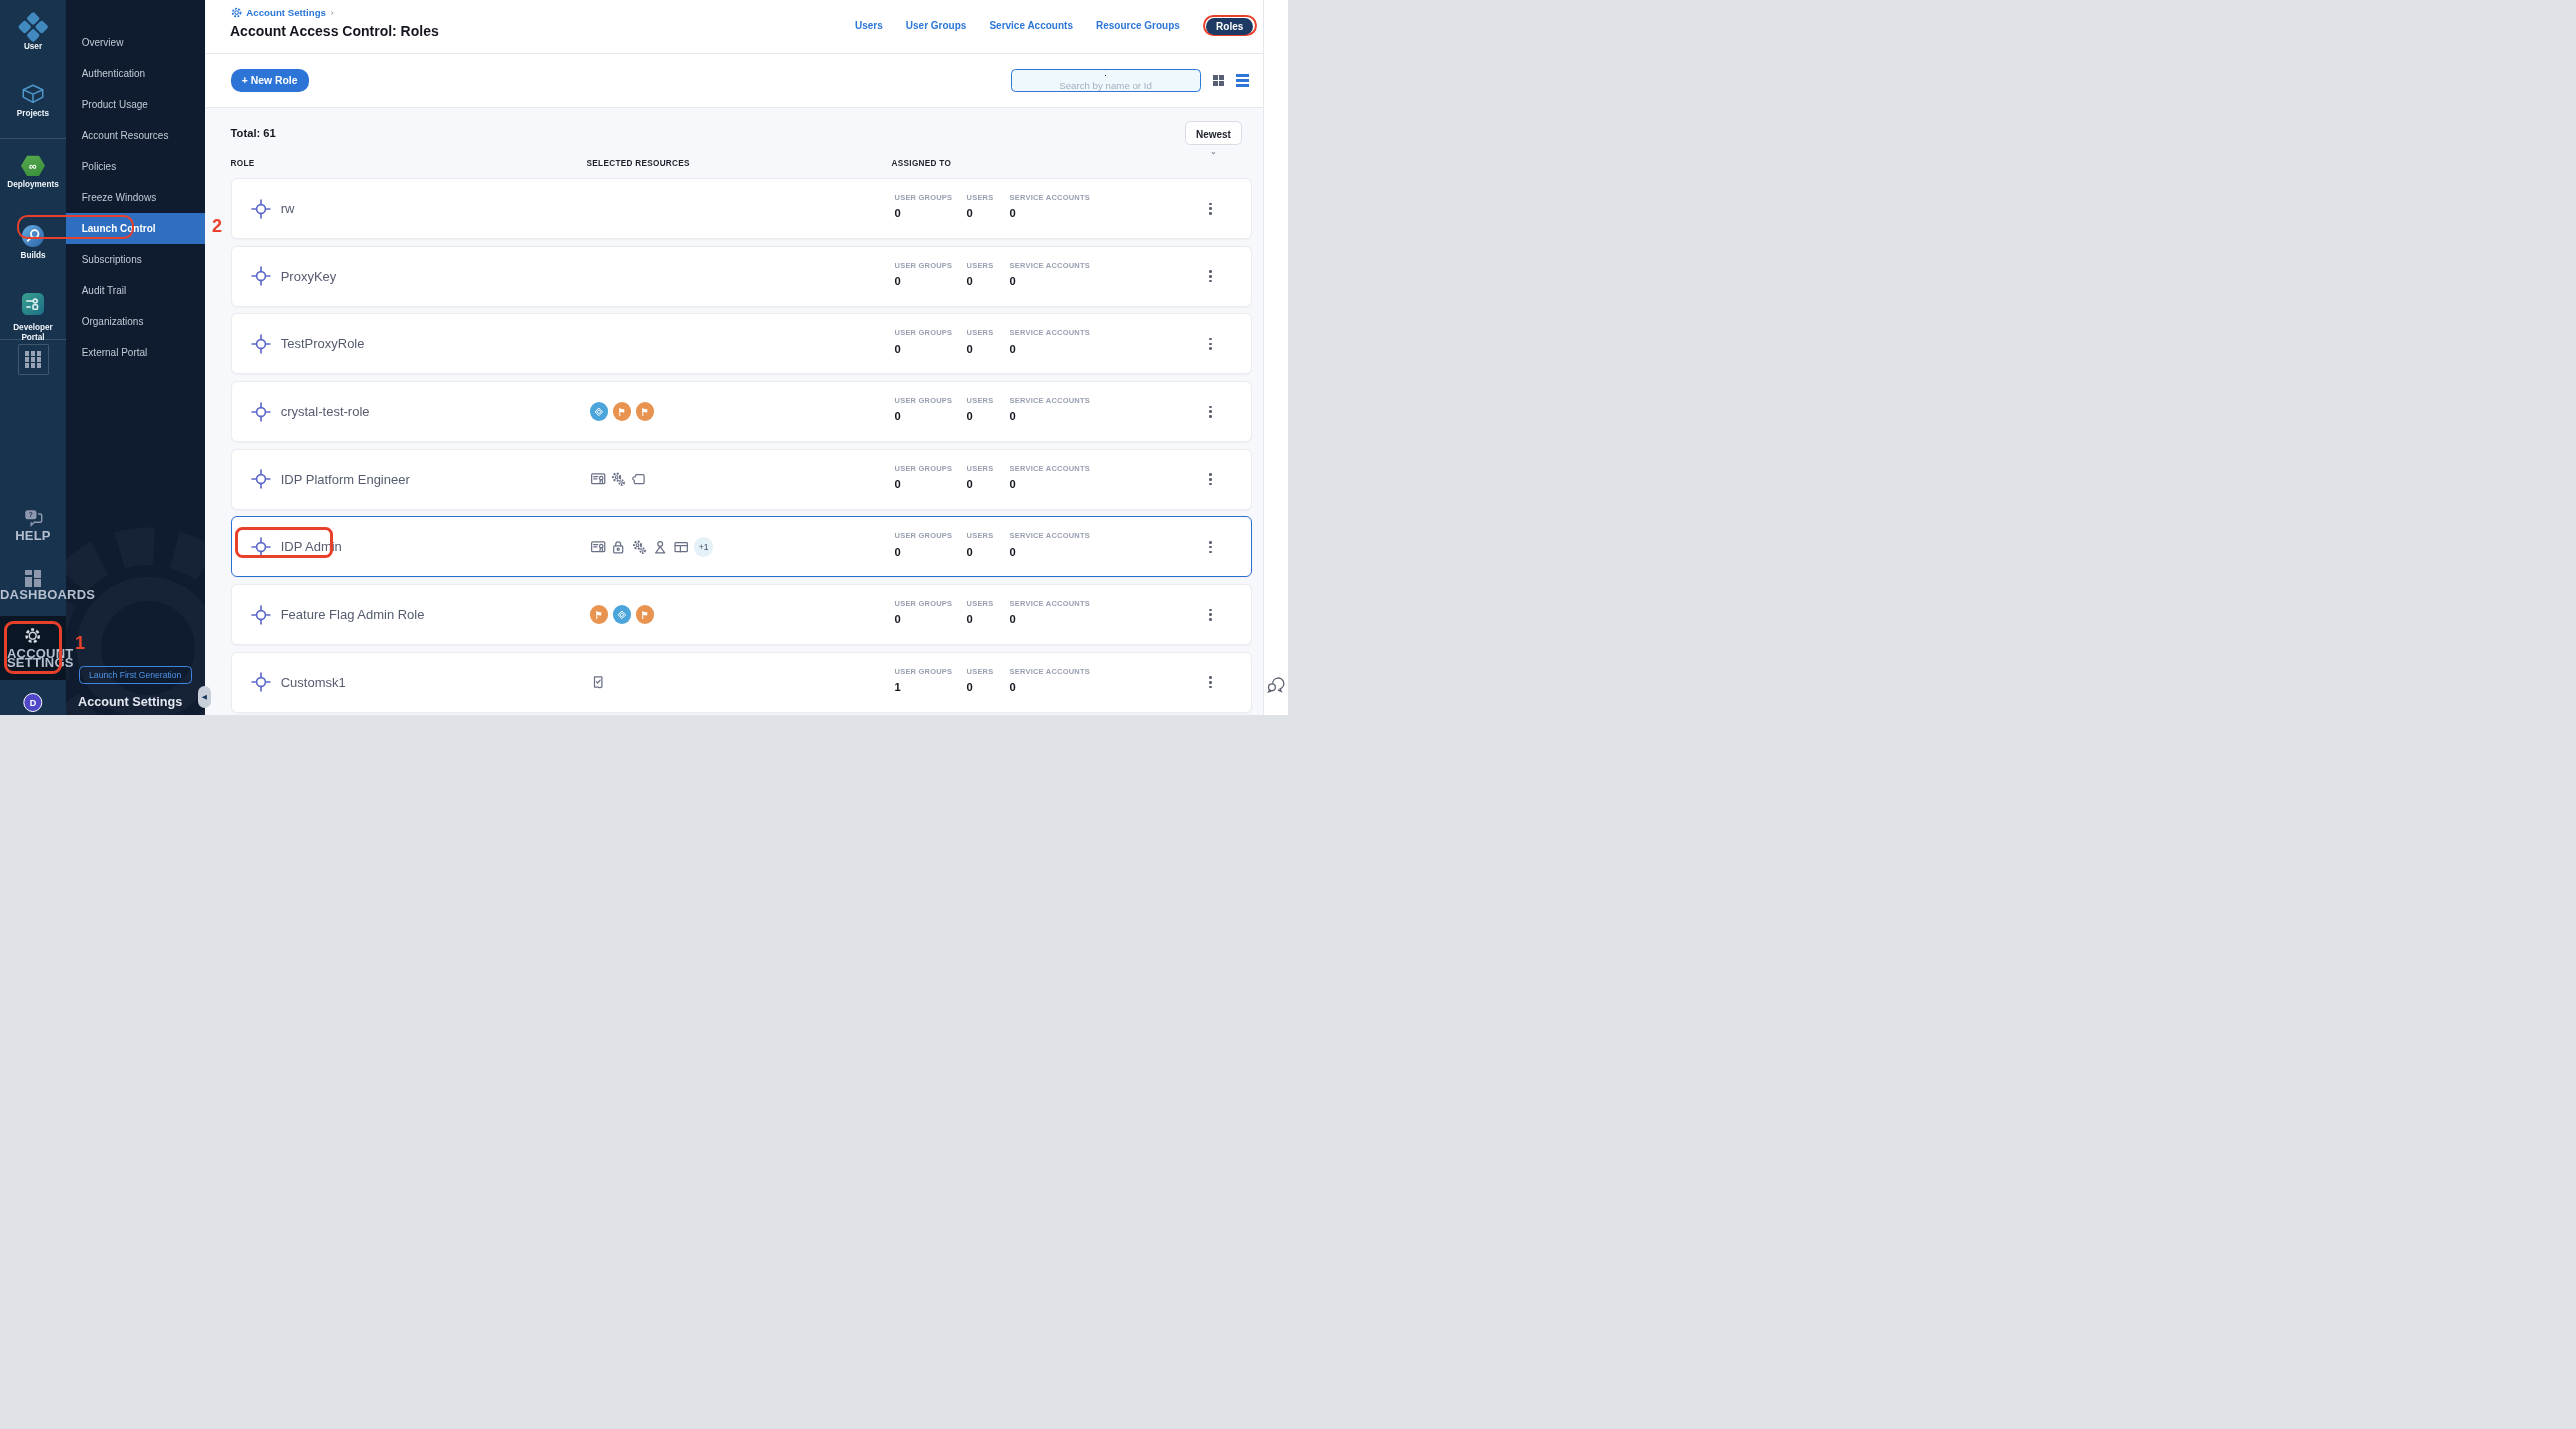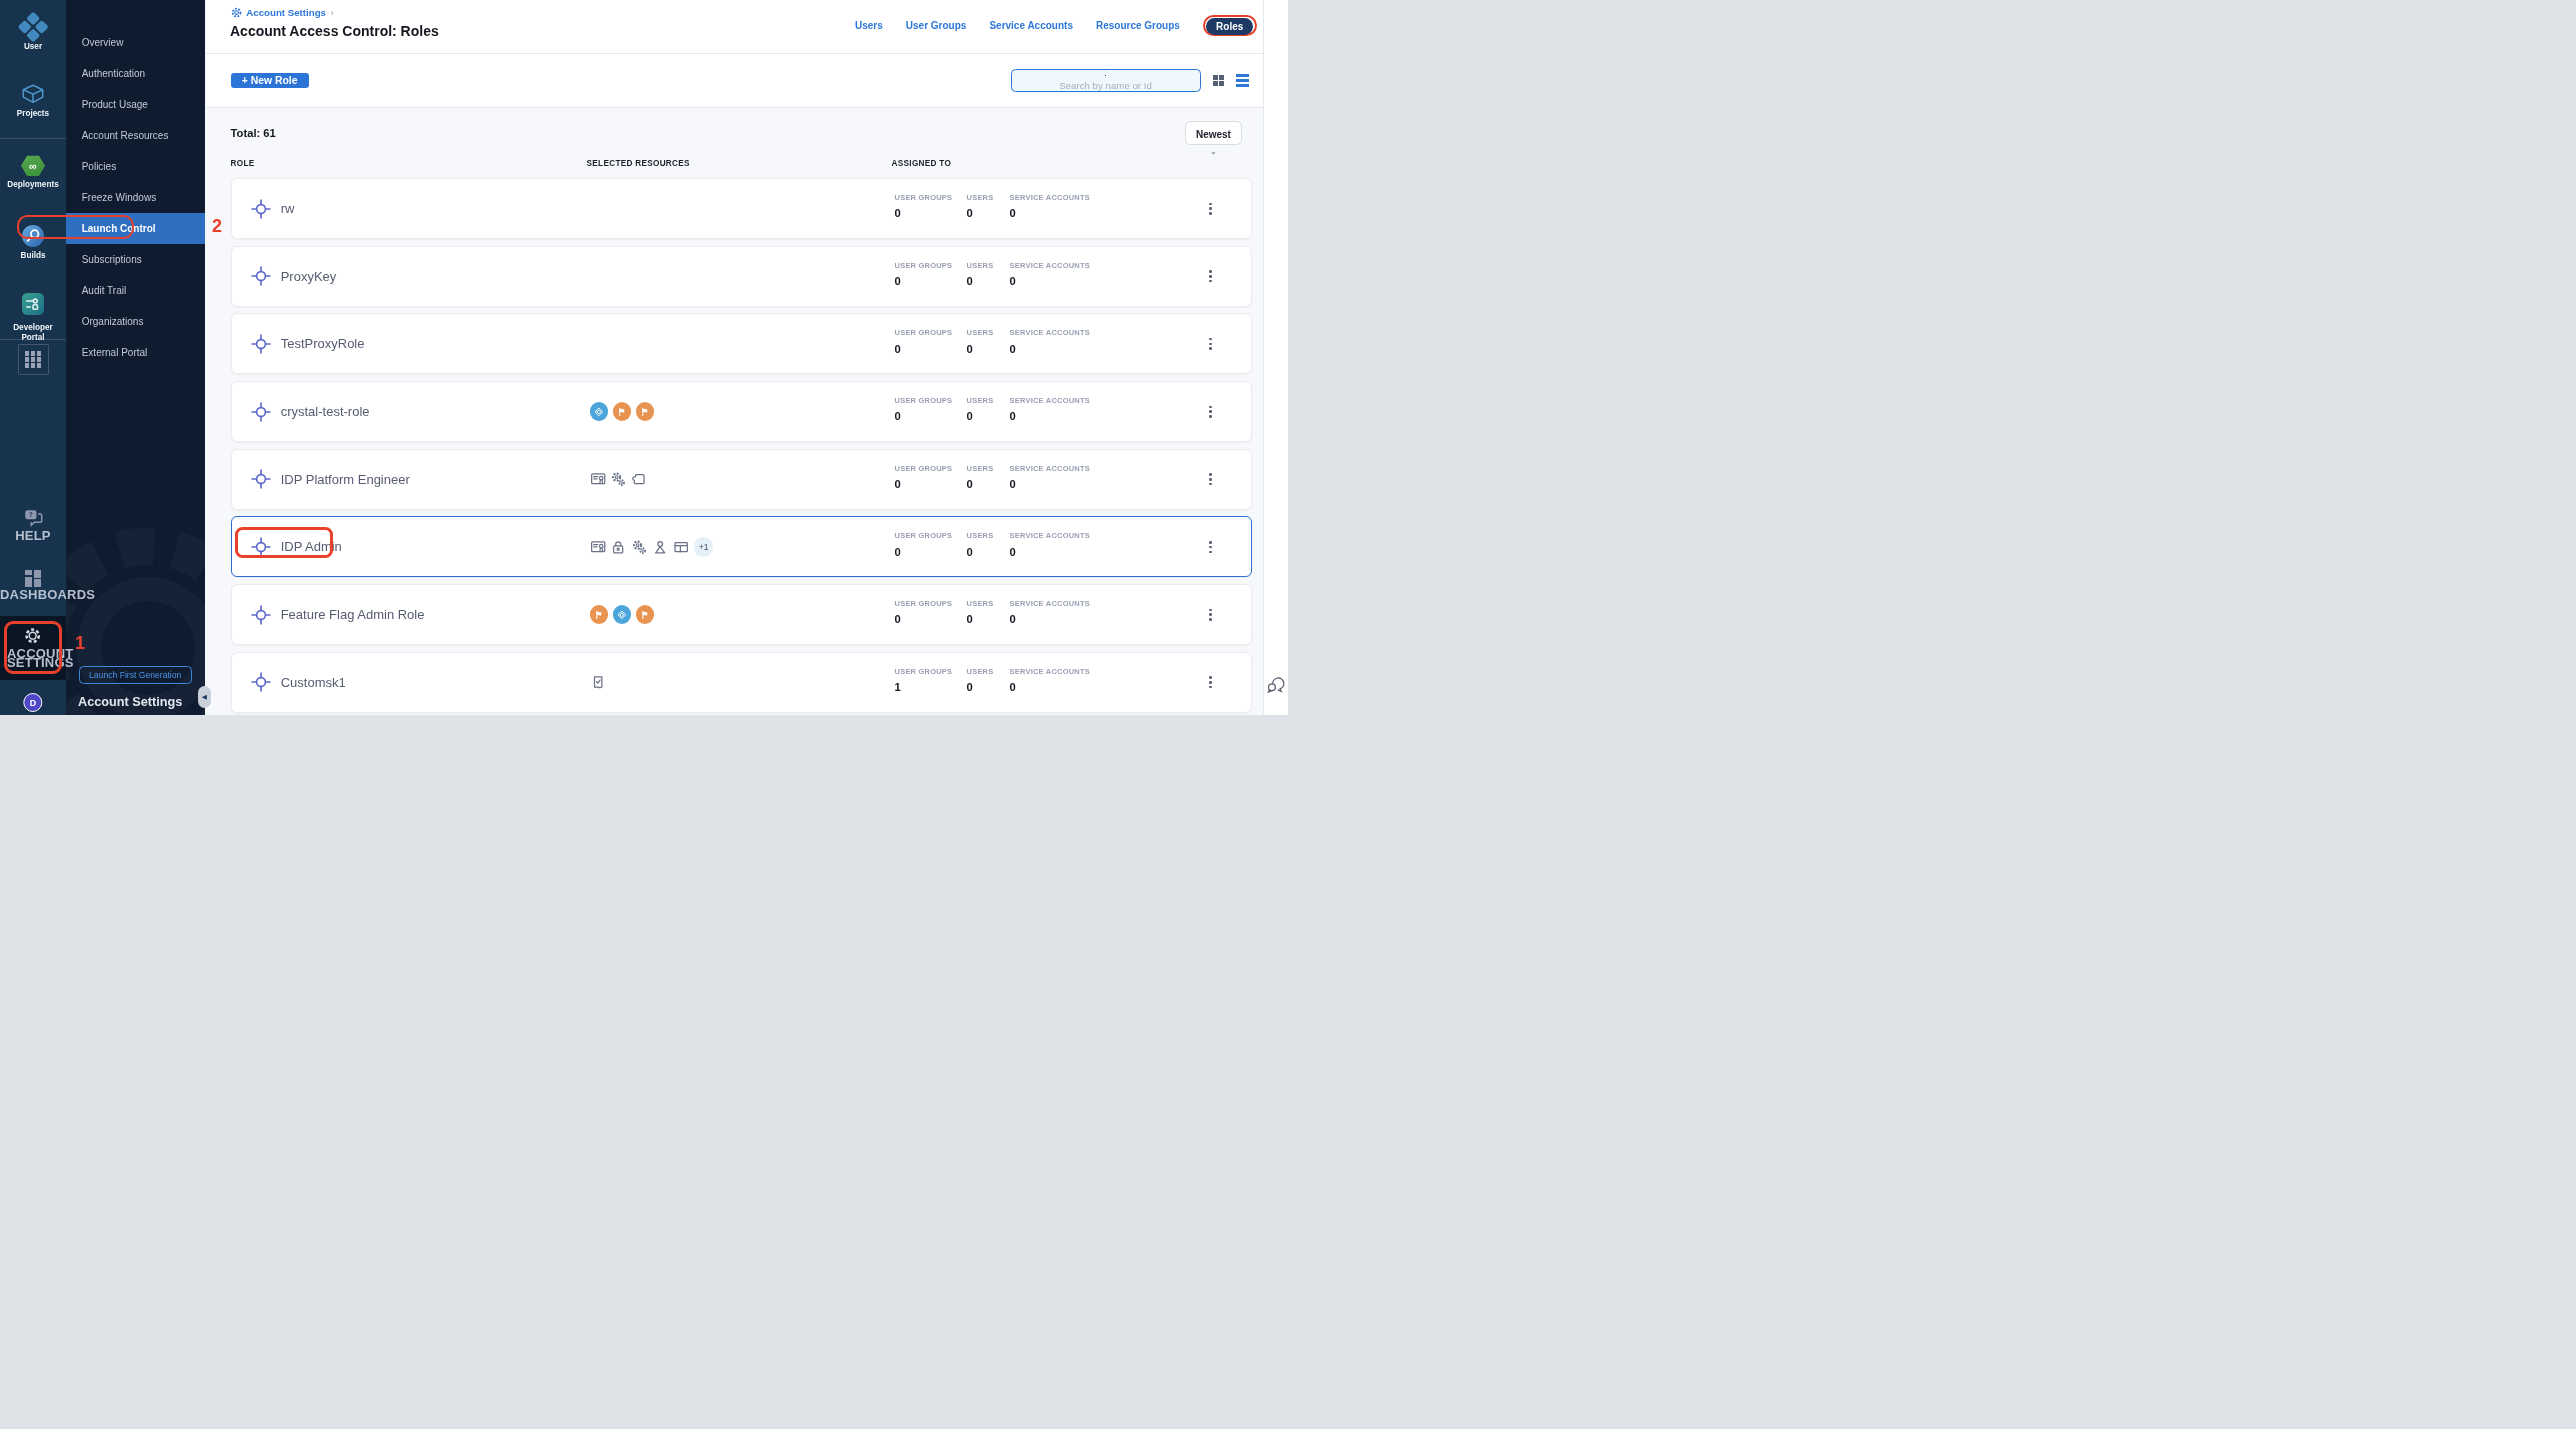--- a/index.html
+++ b/index.html
@@ -42,21 +42,21 @@
   .main { position:absolute; left:206px; top:0; width:1058px; height:100%; background:#f7f8fb; }
   .main-header { position:absolute; top:0; left:0; width:100%; height:54px; background:#fff; border-bottom:0.7px solid #e4e7ec; }
   .crumb { position:absolute; left:24.6px; top:6.7px; display:flex; align-items:center; gap:4.5px; font-size:9.7px; color:#2d77d8; font-weight:700; }
   .crumb .sep { color:#8b93a3; font-weight:400; font-size:9.7px; }
   .page-title { position:absolute; left:24px; top:23px; font-size:14px; font-weight:700; color:#14171f; }
   .tabs { position:absolute; right:7.5px; top:15px; display:flex; align-items:center; gap:23px; }
   .tab-link { font-size:10px; font-weight:700; color:#2d77d8; cursor:pointer; white-space:nowrap; }
   .roles-annot { border:2.6px solid #e8402a; border-radius:12.7px; padding:1.5px; }
   .tab-pill { background:#1c3a64; color:#fff; font-size:10px; font-weight:700; border-radius:9px; padding:3px 9.7px; cursor:pointer; }
   .toolbar { position:absolute; top:54px; left:0; width:100%; height:54px; background:#fff; border-bottom:0.7px solid #e4e7ec; display:flex; align-items:center; padding:0 15px 0 24.6px; }
-  .new-role-btn { background:#2c74d6; color:#fff; border:none; border-radius:3px; height:15px; padding:0 11.2px; font-size:10.4px; font-weight:700; font-family:"Liberation Sans",sans-serif; cursor:pointer; }
+  .new-role-btn { background:#2c74d6; color:#fff; border:none; border-radius:10px; height:23px; padding:0 11.2px; font-size:10.4px; font-weight:700; font-family:"Liberation Sans",sans-serif; cursor:pointer; }
   .spacer { flex:1; }
   .search-box { width:190px; height:23px; background:#eff8fd; border:1.1px solid #2d77d8; border-radius:4.5px; display:flex; align-items:center; padding:0 6.7px; gap:3.7px;flex-direction:column; }
   .search-caret { width:0.7px; height:11.2px; background:#20242e; }
   .search-ph { font-size:9.7px; color:#a6aebd; white-space:nowrap; }
   .view-toggles { display:flex; align-items:center; gap:11.2px; margin-left:12px; }
   .grid-ico { display:grid; grid-template-columns:5.2px 5.2px; grid-template-rows:5.2px 5.2px; gap:1.5px; cursor:pointer; }
   .grid-ico span { background:#565f73; display:block; }
   .list-ico { display:flex; flex-direction:column; gap:2.2px; cursor:pointer; }
   .list-ico span { width:13.4px; height:3px; background:#2d77d8; display:block; }
   .content { position:absolute; top:108px; left:0; width:100%; bottom:0; }

